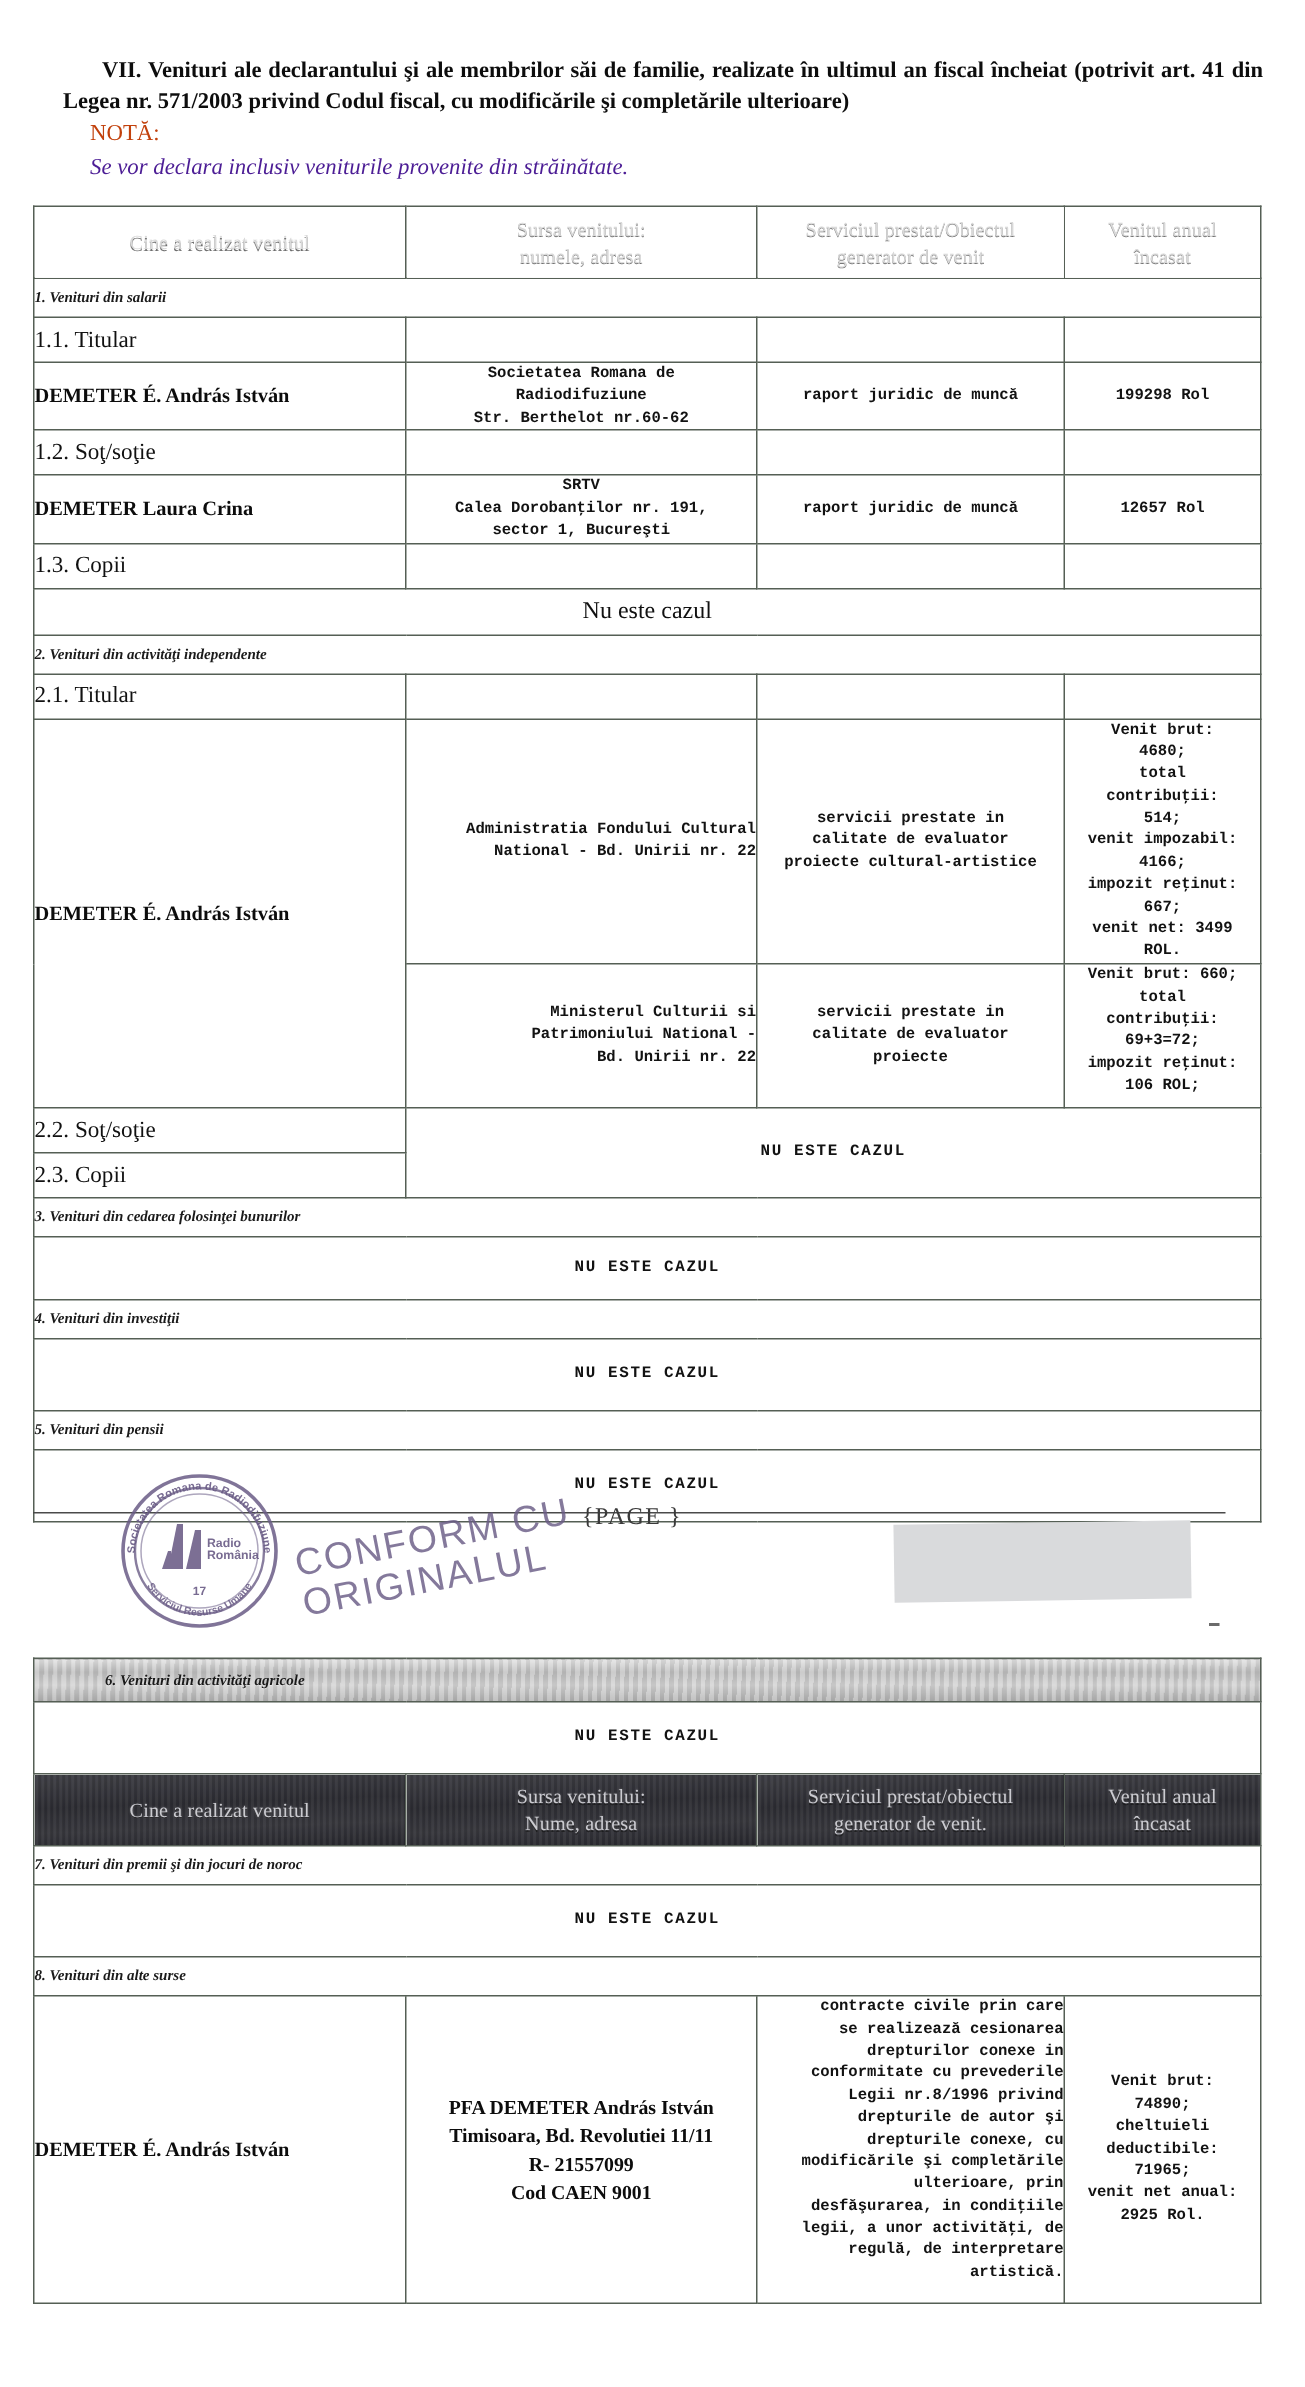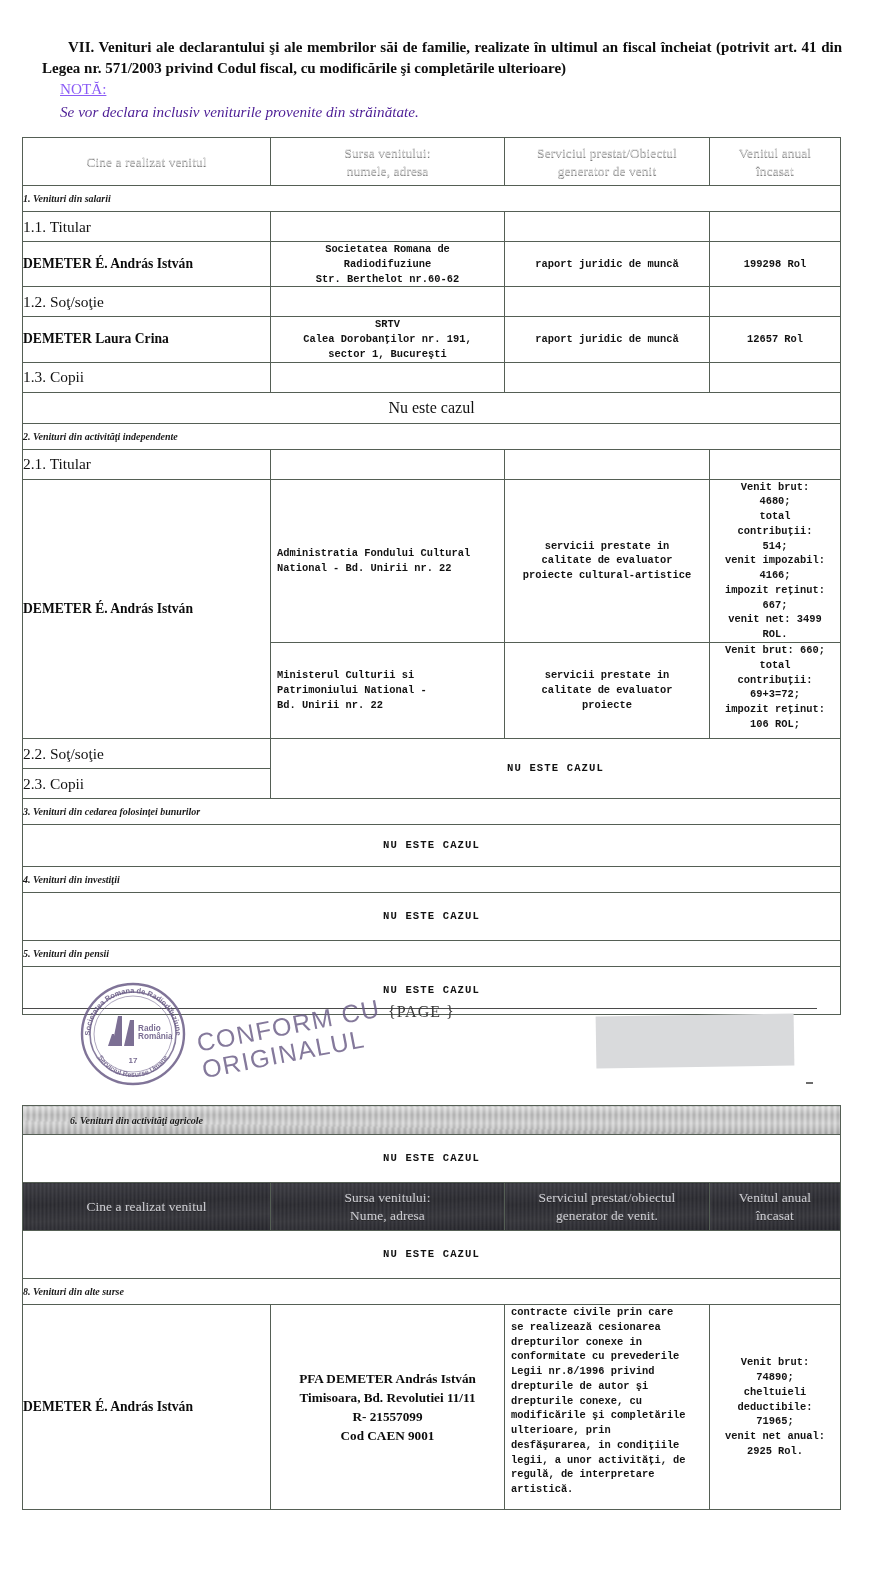--- a/index.html
+++ b/index.html
@@ -35,22 +35,21 @@
   }
   .note-block {
     position: absolute;
     left: 60px;
     top: 78px;
     width: 700px;
   }
   .note-label {
     font-size: 15.2px;
     line-height: 1.5;
-    color: #8b5cf6;
-    text-decoration: underline;
+    color: #c2410c;
   }
   .note-text {
     font-size: 15.2px;
     line-height: 1.5;
     color: #4c1d95;
     font-style: italic;
   }
 
   
   .doc-table {
@@ -130,21 +129,21 @@
     font-family: "Liberation Mono", "DejaVu Sans Mono", monospace;
     font-size: 10.4px;
     font-weight: bold;
     line-height: 1.42;
     text-align: center;
     color: #121212;
     padding: 4px 3px;
     white-space: pre-line;
   }
   .mono-cell.left {
-    text-align: left;
+    text-align: right;
     padding-left: 6px;
   }
   .mono-cell.nucase {
     font-size: 10.6px;
     letter-spacing: 1.1px;
     text-align: center;
   }
   .serif-center {
     font-size: 16px;
     text-align: center;
@@ -427,20 +426,23 @@
     <tr>
       <td class="hdr-cell">Cine a realizat venitul</td>
       <td class="hdr-cell" style="white-space:pre-line">Sursa venitului:
 Nume, adresa</td>
       <td class="hdr-cell" style="white-space:pre-line">Serviciul prestat/obiectul
 generator de venit.</td>
       <td class="hdr-cell" style="white-space:pre-line">Venitul anual
 încasat</td>
     </tr>
 
+    <tr>
+      <td class="sect-cell" colspan="4">7. Venituri din premii şi din jocuri de noroc</td>
+    </tr>
     <tr style="height:48px">
       <td class="mono-cell nucase" colspan="4">NU ESTE CAZUL</td>
     </tr>
 
     <tr>
       <td class="sect-cell" colspan="4">8. Venituri din alte surse</td>
     </tr>
 
 
     <tr style="height:205px">

